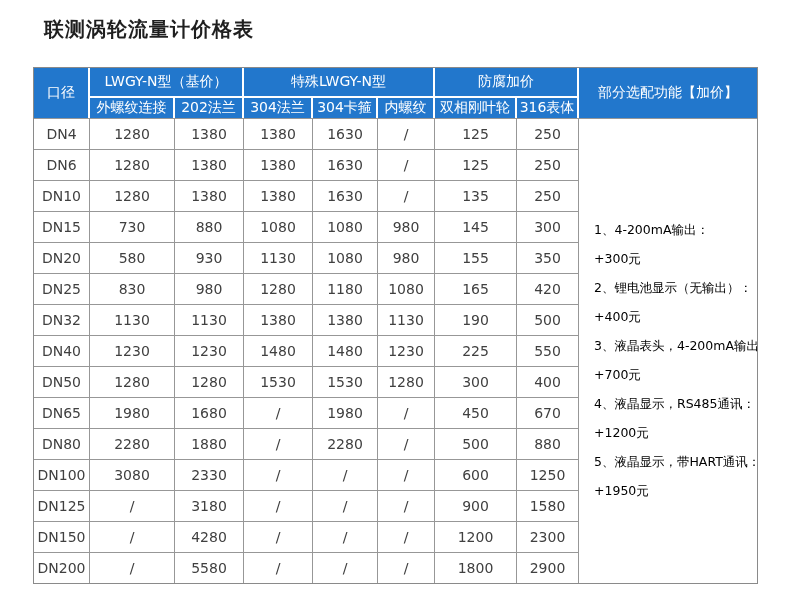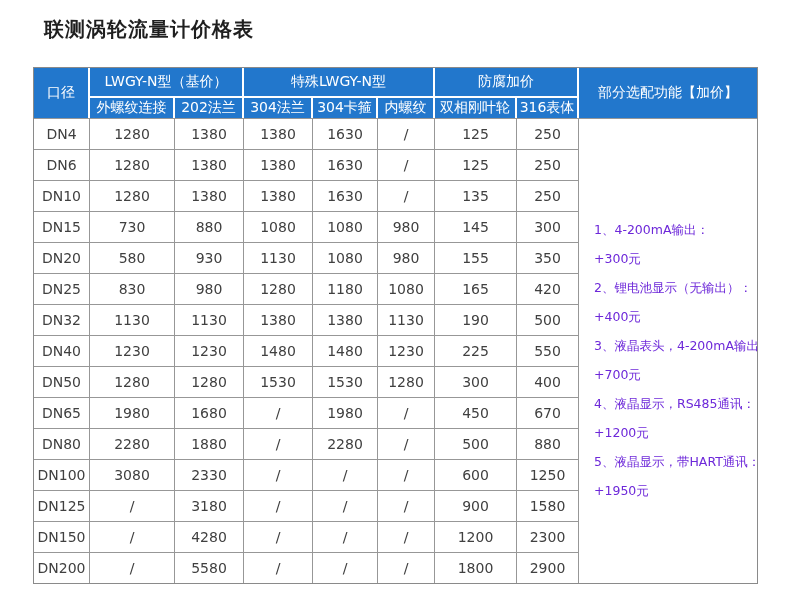--- a/index.html
+++ b/index.html
@@ -65,21 +65,21 @@
     color: #404040;
     padding: 0;
     background: #ffffff;
   }
   td.notes {
     border-right: none;
     text-align: left;
     vertical-align: top;
     padding: 96px 4px 0 15px;
     font-size: 12.5px;
-    color: #6d28d9;
+    color: #000000;
   }
   .note-line {
     line-height: 29px;
     white-space: nowrap;
   }
 </style>
 </head>
 <body>
 
 <div class="page-title">联测涡轮流量计价格表</div>

